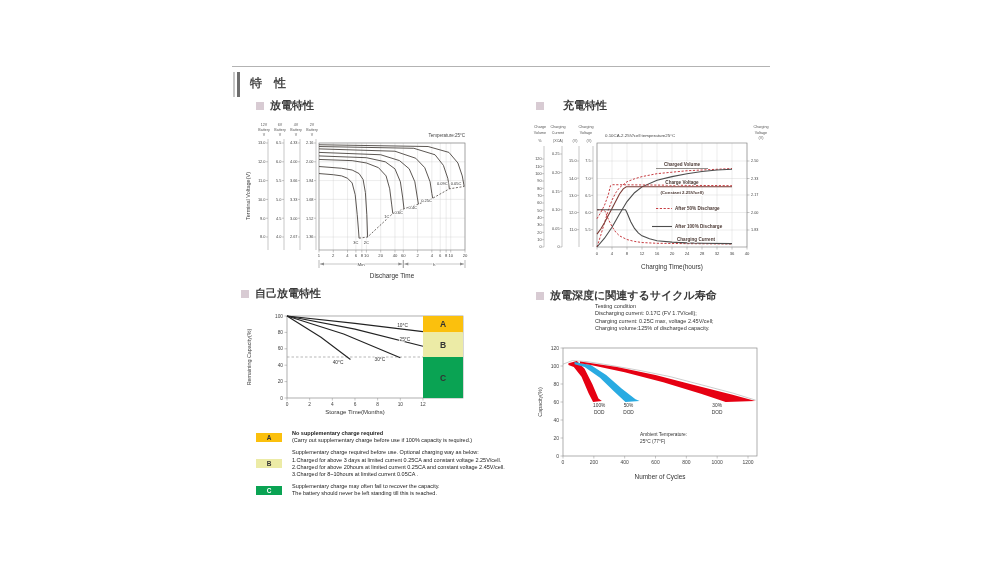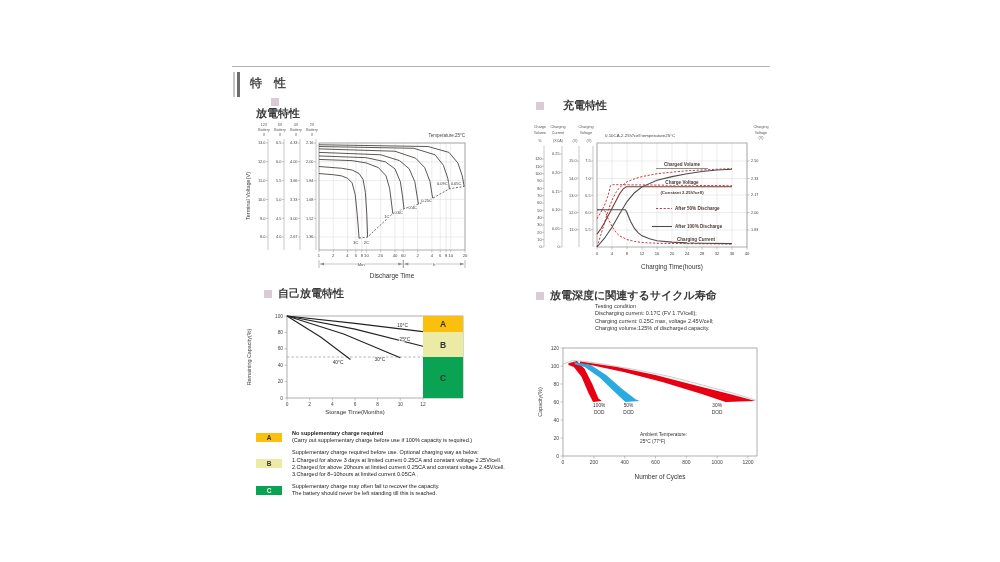--- a/index.html
+++ b/index.html
@@ -22,29 +22,29 @@
   .bold{font-weight:bold;}
 </style>
 </head>
 <body>
 
 <div class="abs top-rule"></div>
 <div class="abs hbar-light"></div>
 <div class="abs hbar-dark"></div>
 <div class="abs page-title">特　性</div>
 
-<div class="abs sec-title" style="left:256px;top:98px;flex-direction:column;">
+<div class="abs sec-title" style="left:256px;top:98px;">
   <span class="sec-bullet"></span>
   <span>放電特性</span>
 </div>
 <div class="abs sec-title" style="left:536px;top:98px;gap:13px;">
   <span class="sec-bullet"></span>
   <span>充電特性</span>
 </div>
-<div class="abs sec-title" style="left:264px;top:286px;">
+<div class="abs sec-title" style="left:241px;top:286px;">
   <span class="sec-bullet"></span>
   <span>自己放電特性</span>
 </div>
 <div class="abs sec-title" style="left:536px;top:288px;text-align:right;">
   <span class="sec-bullet"></span>
   <span>放電深度に関連するサイクル寿命</span>
 </div>
 
 <svg id="c1" class="abs" style="left:240px;top:118px;" width="272" height="170">
     <g>

